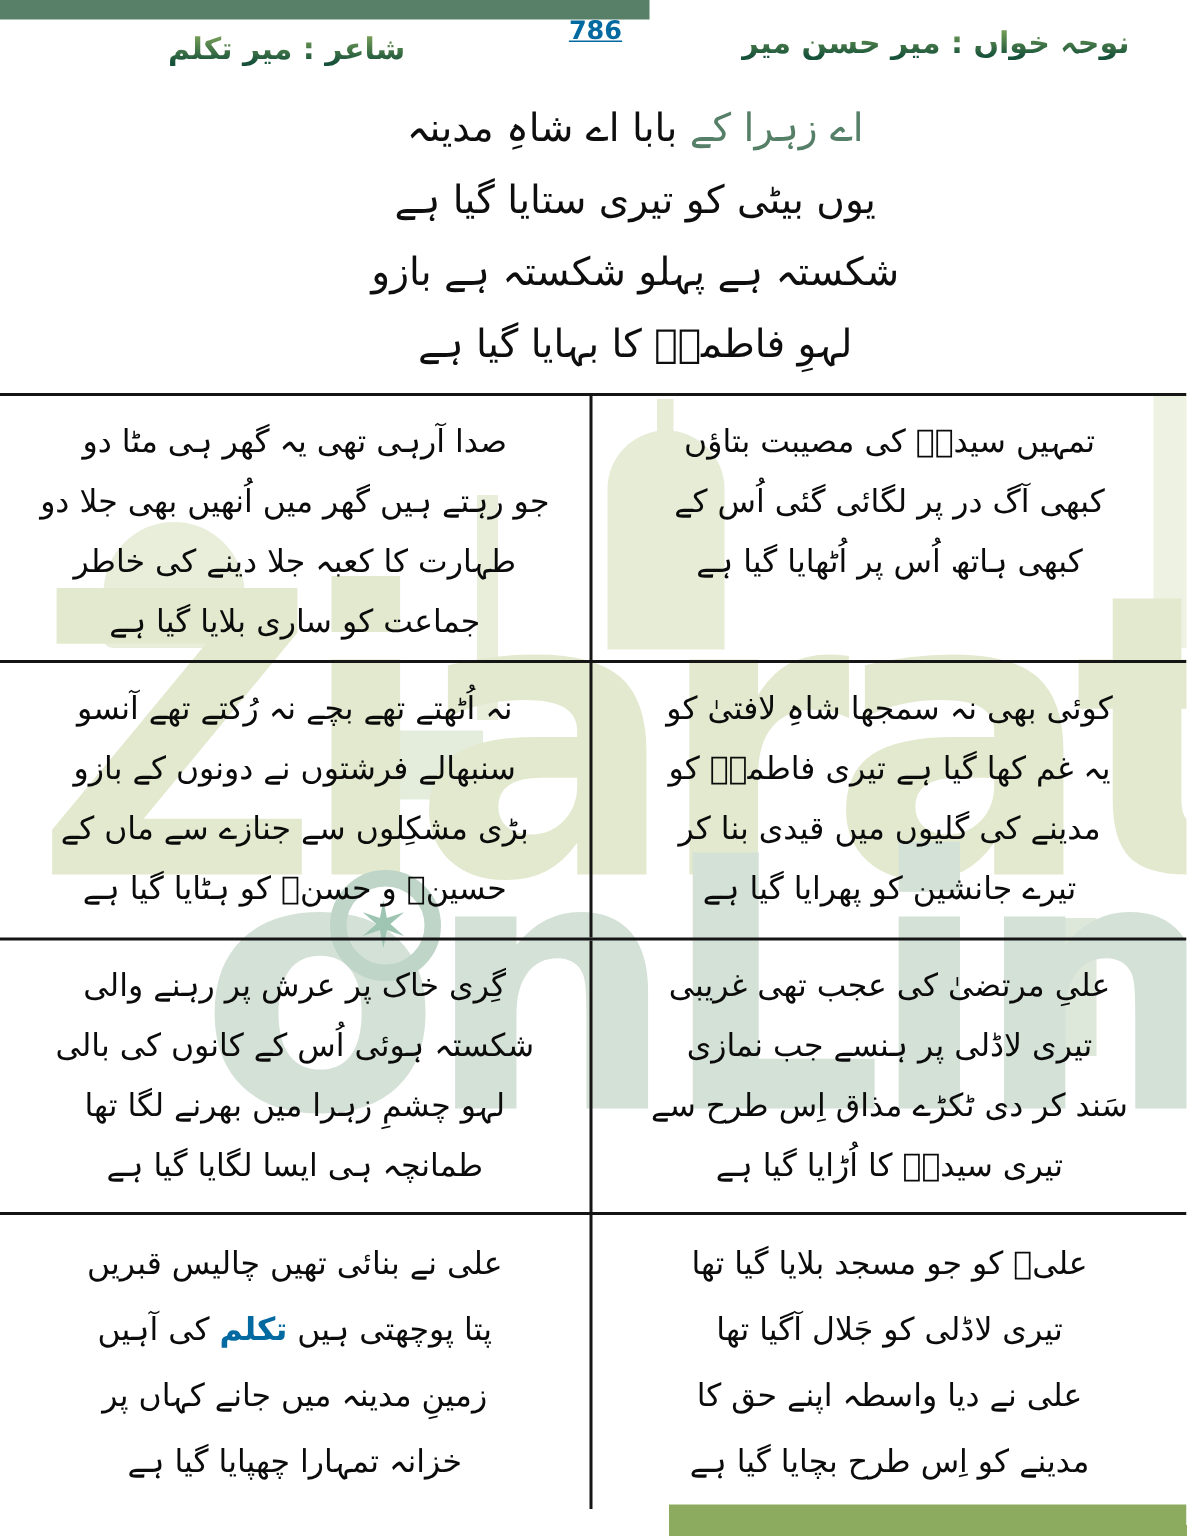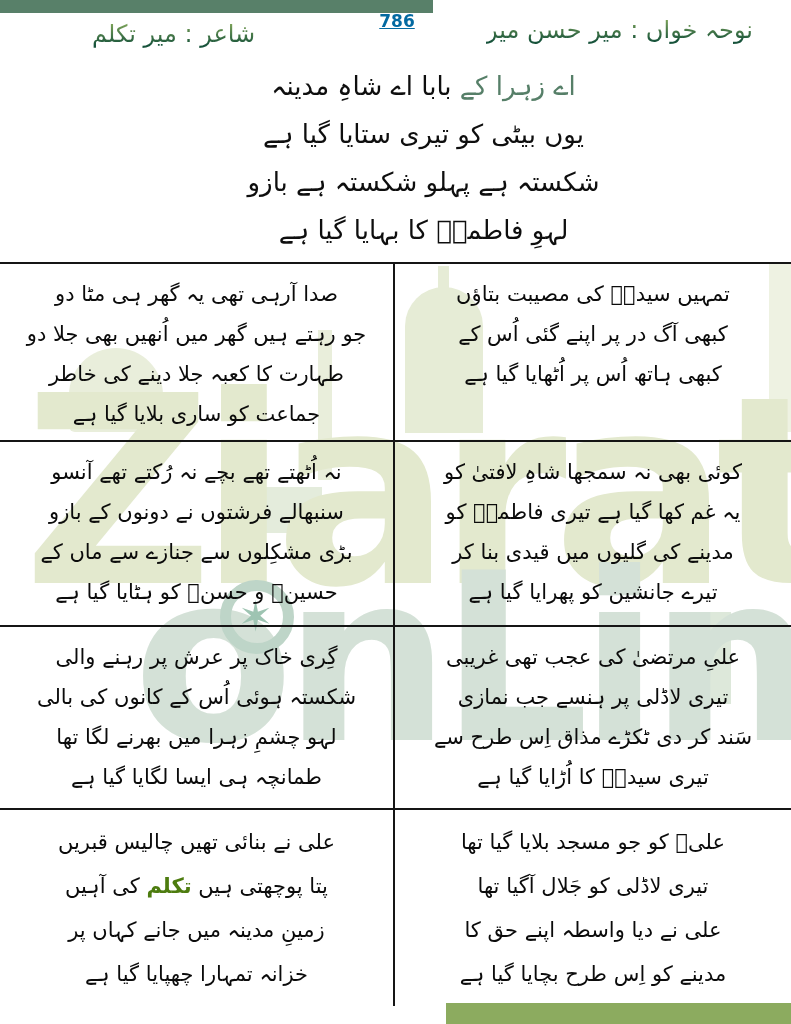--- a/index.html
+++ b/index.html
@@ -29,21 +29,21 @@
   .logo-ring{left:203px;top:580px;width:74px;height:74px;border:11px solid #bed5c8;border-radius:50%;box-sizing:border-box;}
   .logo-star{left:221px;top:588px;font-size:42px;line-height:1.4;color:#9ec4b2;}
   
   .topbar{left:0;top:0;width:433px;height:13px;background:#588069;z-index:2;}
   .bottombar{left:446px;top:1003px;width:345px;height:21px;background:#8cab5f;z-index:2;}
   
   .pagenum{
     left:347px;top:11px;width:100px;text-align:center;z-index:2;
     font-size:17px;font-weight:bold;color:#0369a1;text-decoration:underline;
   }
-  .hdr{z-index:2;font-size:24px;font-weight:normal;direction:rtl;white-space:nowrap;color:#2e6b47;}
+  .hdr{z-index:2;font-size:20px;font-weight:bold;direction:rtl;white-space:nowrap;color:#2e6b47;margin-left:20px;}
   .hdr-right{top:16px;right:38px;}
   .hdr-left{top:20px;left:92px;}
   @supports ((-webkit-background-clip:text) or (background-clip:text)){
     .grad-green{
       background:linear-gradient(180deg,#8db05e 0%,#16523a 90%);
       -webkit-background-clip:text;background-clip:text;color:transparent;
     }
   }
   
   .title{left:0;top:62px;width:791px;text-align:center;direction:rtl;z-index:2;color:#0e0e0e;margin-left:28px;}
@@ -55,21 +55,21 @@
   .row:last-child{border-bottom:none;}
   .cell{box-sizing:border-box;direction:rtl;text-align:center;color:#0b0b0b;padding-top:10px;}
   .pos-left{width:395px;border-right:2px solid #151515;}
   .pos-right{flex:1;}
   .r1{height:176px;}
   .r2{height:183px;}
   .r3{height:181px;}
   .r4{height:196px;}
   .v{font-size:21px;line-height:40px;white-space:nowrap;}
   .r4 .v{line-height:44px;}
-  .poet-green{color:#4d7c0f;font-weight:bold;}
+  .poet-green{color:#0369a1;font-weight:bold;}
 </style>
 </head>
 <body>
 
 <div class="wm">
   <div class="dome-main"></div>
   <div class="dome-finial"></div>
   <div class="dome-left"></div>
   <div class="minaret"></div>
   <div class="pillar-right"></div>
@@ -99,21 +99,21 @@
 
   <div class="row r1">
     <div class="cell pos-left">
       <div class="v">صدا آرہی تھی یہ گھر ہی مٹا دو</div>
       <div class="v">جو رہتے ہیں گھر میں اُنھیں بھی جلا دو</div>
       <div class="v">طہارت کا کعبہ جلا دینے کی خاطر</div>
       <div class="v">جماعت کو ساری بلایا گیا ہے</div>
     </div>
     <div class="cell pos-right">
       <div class="v">تمہیں سیدہؑ کی مصیبت بتاؤں</div>
-      <div class="v">کبھی آگ در پر اپنے گئی اُس کے</div>
+      <div class="v">کبھی آگ در پر لگائی گئی اُس کے</div>
       <div class="v">کبھی ہاتھ اُس پر اُٹھایا گیا ہے</div>
     </div>
   </div>
 
   <div class="row r2">
     <div class="cell pos-left">
       <div class="v">نہ اُٹھتے تھے بچے نہ رُکتے تھے آنسو</div>
       <div class="v">سنبھالے فرشتوں نے دونوں کے بازو</div>
       <div class="v">بڑی مشکِلوں سے جنازے سے ماں کے</div>
       <div class="v">حسینؑ و حسنؑ کو ہٹایا گیا ہے</div>

